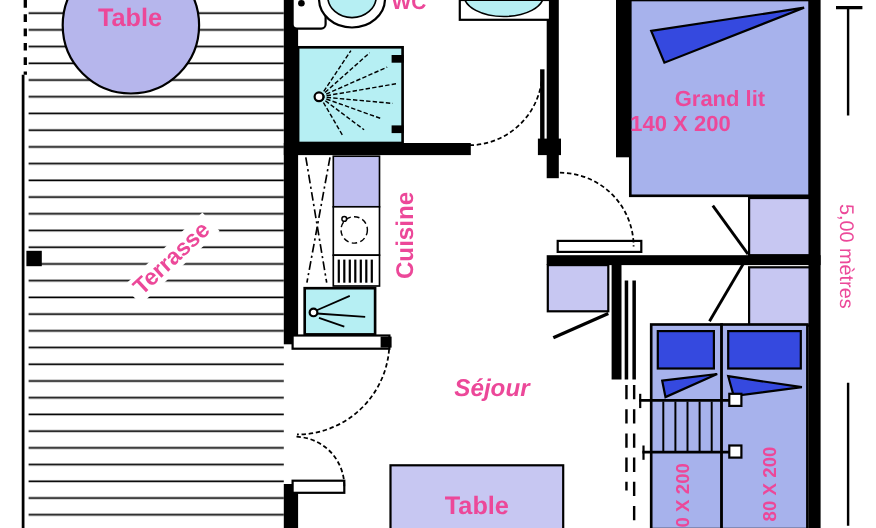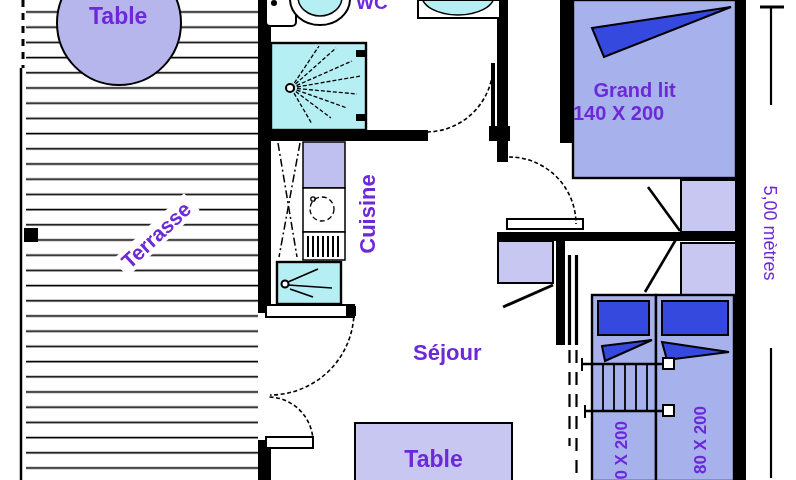--- a/index.html
+++ b/index.html
@@ -1,38 +1,38 @@
 <!DOCTYPE html>
 <html><head>
 <meta charset="utf-8">
 <style>
   html,body{margin:0;padding:0;background:#fff;}
   #plan{
     position:relative;width:796px;height:480px;background:#fff;
-    overflow:hidden;font-family:"Liberation Sans",sans-serif;color:#6d28d9;
+    overflow:hidden;font-family:"Liberation Sans",sans-serif;color:#ec4899;
   }
   #plan svg{position:absolute;left:0;top:0;}
   .lbl{position:absolute;font-weight:bold;white-space:nowrap;line-height:1;}
   .wall{fill:#000;stroke:none;}
   .lav{fill:#c7c7f2;stroke:#000;stroke-width:2;}
   .kcab{fill:#bfbff0;stroke:#000;stroke-width:1.5;}
   .peri{fill:#a7b2ec;stroke:#000;stroke-width:2.4;}
   .blue{fill:#3549df;stroke:#000;stroke-width:2;}
   .cyan{fill:#b6eff3;stroke:#000;stroke-width:2.4;}
   .leaf{fill:#fff;stroke:#000;stroke-width:2;}
   .arc{fill:none;stroke:#000;stroke-width:1.6;stroke-dasharray:4 2.5;}
   .thin{fill:none;stroke:#000;}
   #lbl-terrace-table{left:89px;top:5px;font-size:23px;}
   #lbl-terrasse{left:156px;top:235px;transform:translate(-50%,-50%) rotate(-43deg);
     font-size:21px;background:#fff;padding:1px 6px;}
   #lbl-wc{left:356px;top:-7px;font-size:19px;}
   #lbl-cuisine{left:368px;top:214px;transform:translate(-50%,-50%) rotate(-90deg);font-size:22px;}
-  #lbl-sejour{left:413px;top:342px;font-size:22px;}
+  #lbl-sejour{left:413px;top:342px;font-size:22px;font-style:italic;}
   #lbl-dining-table{left:355px;top:448px;width:157px;text-align:center;font-size:23px;}
-  #lbl-grandlit1{left:553px;top:80px;width:163px;text-align:center;font-size:20px;}
+  #lbl-grandlit1{left:573px;top:80px;width:163px;text-align:center;font-size:20px;}
   #lbl-grandlit2{left:573px;top:103px;width:163px;text-align:left;font-size:20px;}
   #lbl-dim{left:770px;top:233px;transform:translate(-50%,-50%) rotate(90deg);
     font-size:18px;font-weight:normal;}
   #lbl-bed-left{left:621px;top:455px;transform:translate(-50%,-50%) rotate(-90deg);font-size:17px;}
   #lbl-bed-right{left:700px;top:440px;transform:translate(-50%,-50%) rotate(-90deg);font-size:17px;}
 </style>
 </head>
 <body>
 
 <div id="plan">

